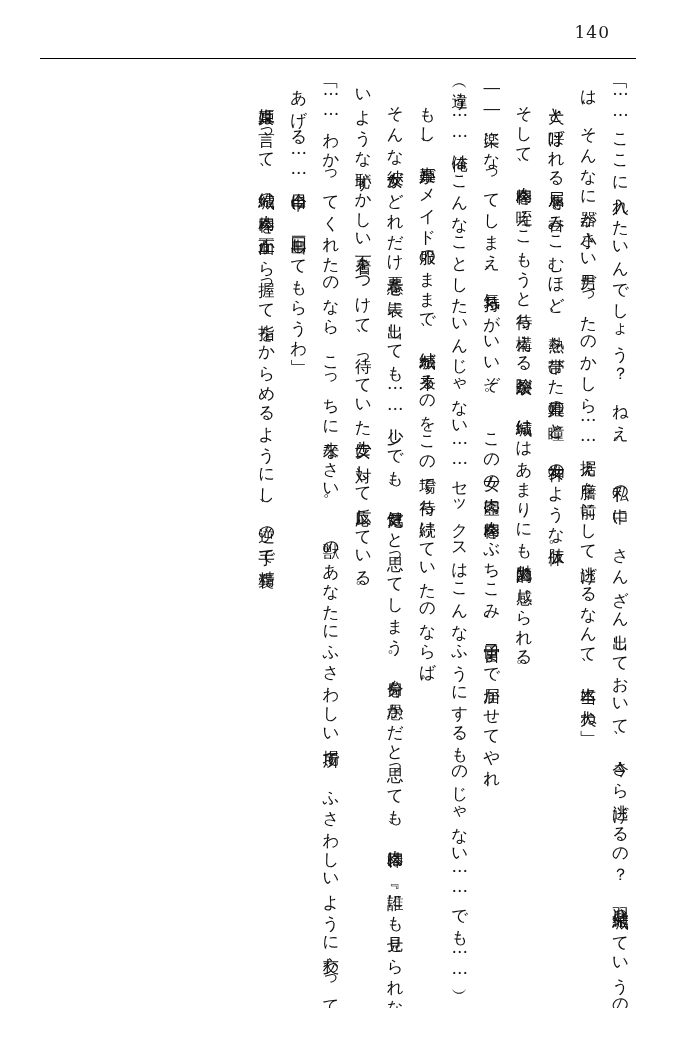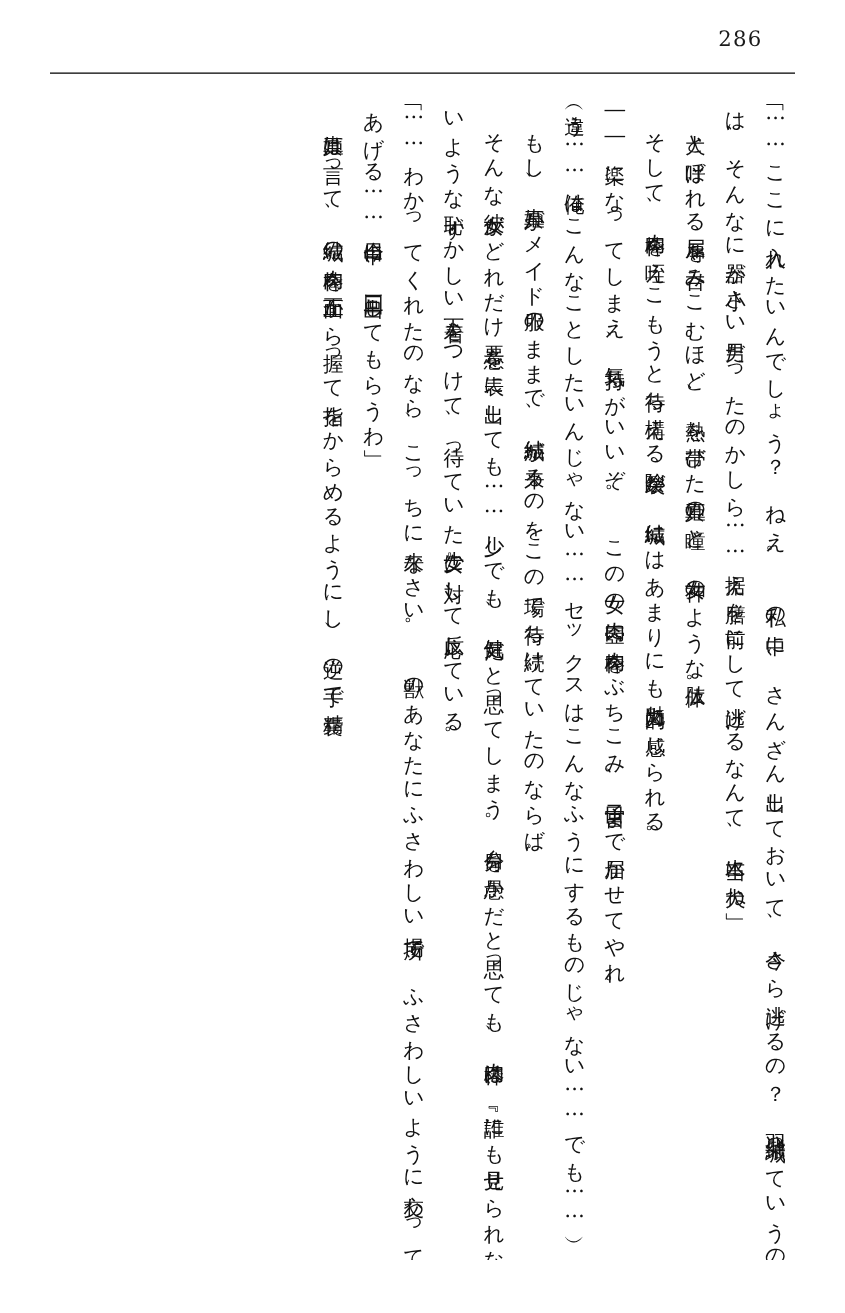--- a/index.html
+++ b/index.html
@@ -66,21 +66,21 @@
   }
   .text-block p.noindent {
     text-indent: 0;
   }
 </style>
 </head>
 <body>
 
 <div class="page">
 
-  <div class="page-number">286</div>
+  <div class="page-number">140</div>
 
   <div class="rule"></div>
 
   <div class="text-block" id="body-text">
       <p class="noindent">「……ここに入れたいんでしょう？　ねえ。　私の中に、さんざん出しておいて、今さら逃げるの？　羽柴結城っていうのは、そんなに器が小さい男だったのかしら……据え膳を前にして逃げるなんて、本当に犬ね」</p>
       <p>犬と呼ばれる屈辱を呑みこむほど、熱を帯びた真姫の瞳と、女神のような肢体。</p>
       <p>そして、肉棒を咥えこもうと待ち構える陰裂が、結城にはあまりにも魅力的に感じられる。</p>
       <p class="noindent">――楽になってしまえ、気持ちがいいぞ。　この女の肉壺に肉棒をぶちこみ、子宮口まで届かせてやれ。</p>
       <p class="noindent">（違う……俺はこんなことしたいんじゃない……セックスはこんなふうにするものじゃない……でも……）</p>
       <p>もし、真姫がメイド服のままで、結城が来るのをこの場で待ち続けていたのならば。</p>

